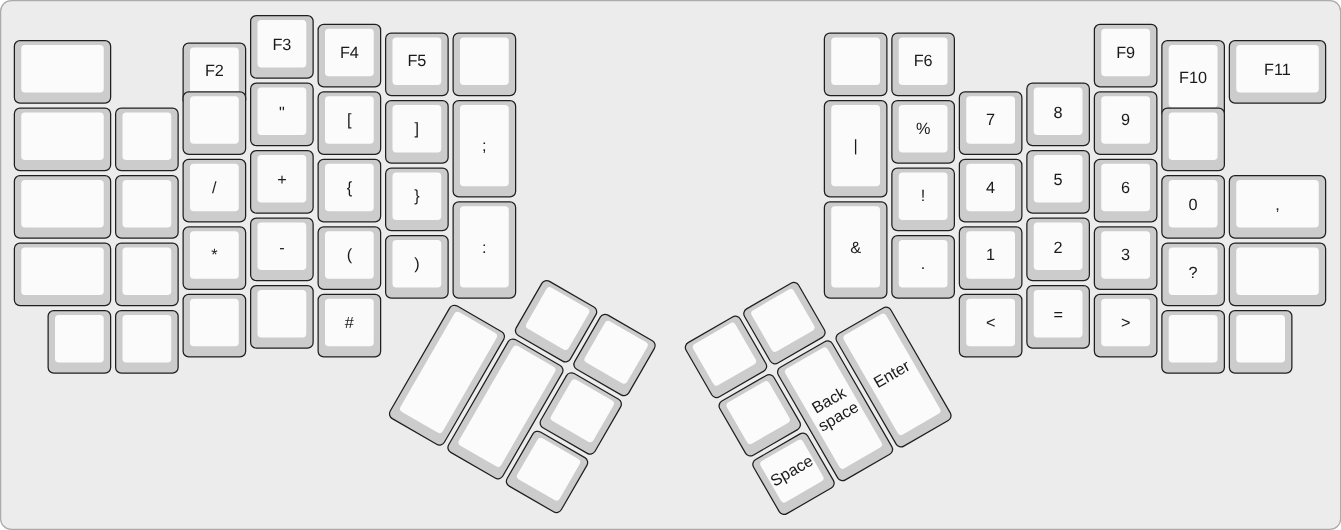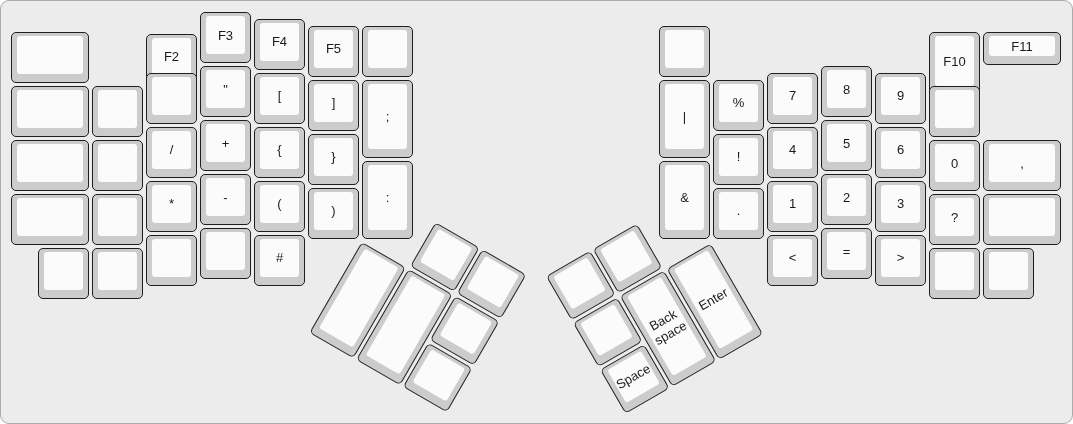--- a/index.html
+++ b/index.html
@@ -154,20 +154,23 @@
     <div class="key-group">
       <div class="key" style="left: 658px; top: 24.5px; width: 51px; height: 51px;">
         <div class="keytop"></div>
       </div>
       <div class="key" style="left: 658px; top: 78.5px; width: 51px; height: 78px;">
         <div class="keytop">|</div>
       </div>
       <div class="key" style="left: 658px; top: 159.5px; width: 51px; height: 78px;">
         <div class="keytop">&amp;</div>
       </div>
+      <div class="key" style="left: 712px; top: 24.5px; width: 51px; height: 51px;">
+        <div class="keytop">F6</div>
+      </div>
       <div class="key" style="left: 712px; top: 78.5px; width: 51px; height: 51px;">
         <div class="keytop">%</div>
       </div>
       <div class="key" style="left: 712px; top: 132.5px; width: 51px; height: 51px;">
         <div class="keytop">!</div>
       </div>
       <div class="key" style="left: 712px; top: 186.5px; width: 51px; height: 51px;">
         <div class="keytop">.</div>
       </div>
       <div class="key" style="left: 766px; top: 71.75px; width: 51px; height: 51px;">
@@ -187,20 +190,23 @@
       </div>
       <div class="key" style="left: 820px; top: 119px; width: 51px; height: 51px;">
         <div class="keytop">5</div>
       </div>
       <div class="key" style="left: 820px; top: 173px; width: 51px; height: 51px;">
         <div class="keytop">2</div>
       </div>
       <div class="key" style="left: 820px; top: 227px; width: 51px; height: 51px;">
         <div class="keytop">=</div>
       </div>
+      <div class="key" style="left: 874px; top: 17.75px; width: 51px; height: 51px;">
+        <div class="keytop">F9</div>
+      </div>
       <div class="key" style="left: 874px; top: 71.75px; width: 51px; height: 51px;">
         <div class="keytop">9</div>
       </div>
       <div class="key" style="left: 874px; top: 125.75px; width: 51px; height: 51px;">
         <div class="keytop">6</div>
       </div>
       <div class="key" style="left: 874px; top: 179.75px; width: 51px; height: 51px;">
         <div class="keytop">3</div>
       </div>
       <div class="key" style="left: 874px; top: 233.75px; width: 51px; height: 51px;">
@@ -214,21 +220,21 @@
       </div>
       <div class="key" style="left: 928px; top: 139.25px; width: 51px; height: 51px;">
         <div class="keytop">0</div>
       </div>
       <div class="key" style="left: 928px; top: 193.25px; width: 51px; height: 51px;">
         <div class="keytop">?</div>
       </div>
       <div class="key" style="left: 928px; top: 247.25px; width: 51px; height: 51px;">
         <div class="keytop"></div>
       </div>
-      <div class="key" style="left: 982px; top: 31.25px; width: 78px; height: 33px;">
+      <div class="key" style="left: 982px; top: 31.25px; width: 78px; height: 51px;">
         <div class="keytop">F11</div>
       </div>
       <div class="key" style="left: 982px; top: 139.25px; width: 78px; height: 51px;">
         <div class="keytop">,</div>
       </div>
       <div class="key" style="left: 982px; top: 193.25px; width: 78px; height: 51px;">
         <div class="keytop"></div>
       </div>
       <div class="key" style="left: 982px; top: 247.25px; width: 51px; height: 51px;">
         <div class="keytop"></div>

